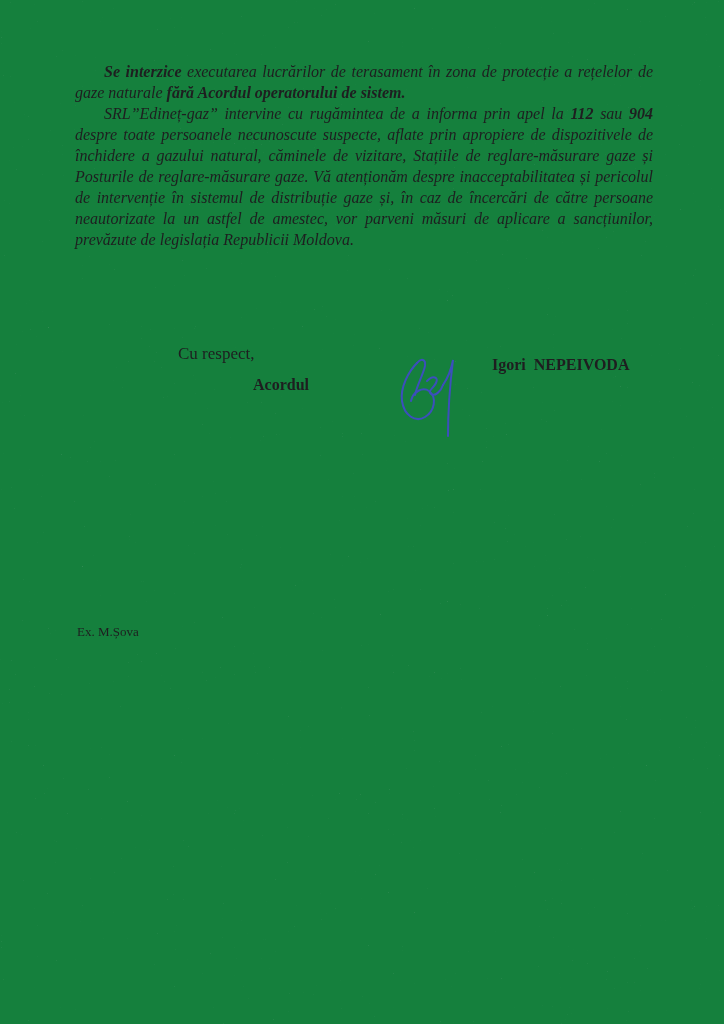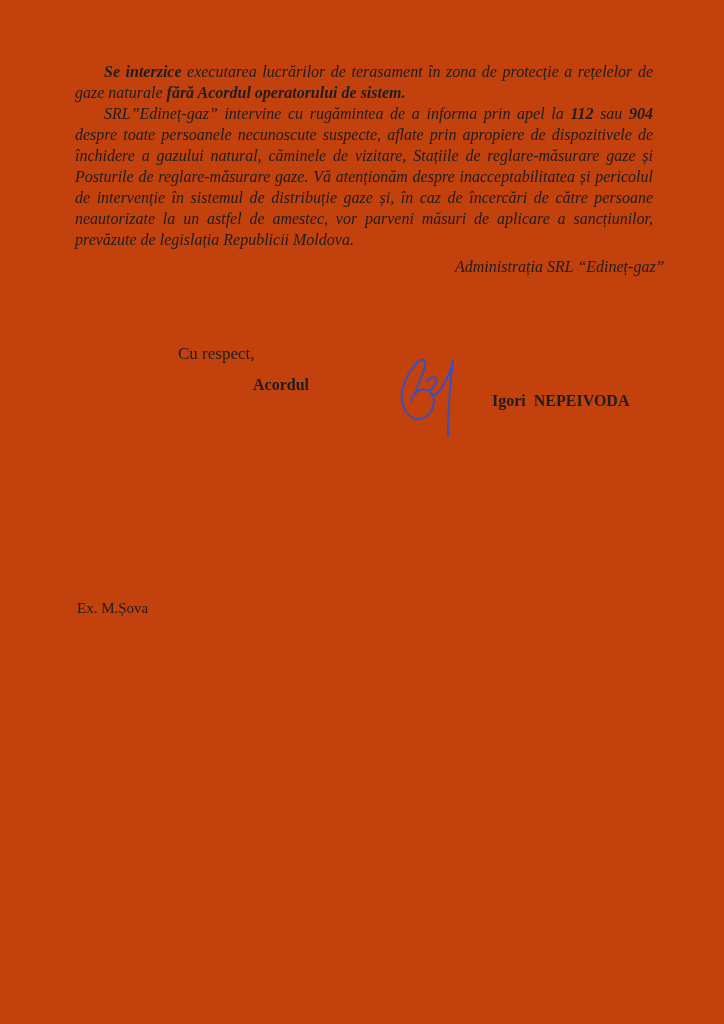--- a/index.html
+++ b/index.html
@@ -4,21 +4,21 @@
 <style>
   html, body {
     margin: 0;
     padding: 0;
     background: #e8e8e8;
   }
   .page {
     position: relative;
     width: 724px;
     height: 1024px;
-    background: #c2410c;
+    background: #15803d;
     overflow: hidden;
     font-family: "Liberation Serif", "DejaVu Serif", serif;
     color: #1e1e20;
   }
   .noise-layer {
     position: absolute;
     left: 0; top: 0;
     width: 724px;
     height: 1024px;
     opacity: 0.55;
@@ -56,37 +56,37 @@
   .signer-title {
     position: absolute;
     left: 253px;
     top: 376px;
     font-size: 16px;
     font-weight: bold;
   }
   .signer-name {
     position: absolute;
     left: 492px;
-    top: 392px;
+    top: 356px;
     font-size: 16px;
     font-weight: bold;
     white-space: pre;
   }
   .signature {
     position: absolute;
     left: 392px;
     top: 350px;
     width: 74px;
     height: 90px;
   }
   .executor {
     position: absolute;
     left: 77px;
-    top: 600px;
-    font-size: 15px;
+    top: 624px;
+    font-size: 13px;
   }
 </style>
 </head>
 <body>
 
 <div class="page">
 
   <svg class="noise-layer" width="724" height="1024" xmlns="http://www.w3.org/2000/svg">
     <filter id="paperNoise" x="0" y="0" width="100%" height="100%">
       <feTurbulence type="fractalNoise" baseFrequency="0.85" numOctaves="2" seed="7" stitchTiles="stitch"></feTurbulence>
@@ -96,21 +96,20 @@
                 0.9 0.9 0.9 0 -1.85"></feColorMatrix>
     </filter>
     <rect x="0" y="0" width="724" height="1024" filter="url(#paperNoise)"></rect>
   </svg>
 
   <div class="text-block">
     <p><span class="b">Se interzice</span><span> executarea lucrărilor de terasament în zona de protecție a rețelelor de gaze naturale </span><span class="b">fără Acordul operatorului de sistem.</span></p>
     <p><span>SRL”Edineț-gaz” intervine cu rugămintea de a informa prin apel la </span><span class="b">112</span><span> sau </span><span class="b">904</span><span> despre toate persoanele necunoscute suspecte, aflate prin apropiere de dispozitivele de închidere a gazului natural, căminele de vizitare, Stațiile de reglare-măsurare gaze și Posturile de reglare-măsurare gaze. Vă atenționăm despre inacceptabilitatea și pericolul de intervenție în sistemul de distribuție gaze și, în caz de încercări de către persoane neautorizate la un astfel de amestec, vor parveni măsuri de aplicare a sancțiunilor, prevăzute de legislația Republicii Moldova.</span></p>
   </div>
 
-  <div class="admin-line">Administrația SRL “Edineț-gaz”</div>
 
   <div class="closing">Cu respect,</div>
   <div class="signer-title">Acordul</div>
 
   <svg class="signature" viewBox="0 0 74 90" xmlns="http://www.w3.org/2000/svg" fill="none" stroke-width="2" stroke-linecap="round">
     <path d="M25,13 C17,21 8,37 10,51 C12,65 23,73 33,67 C43,61 45,47 37,41 C31,37 21,41 19,51" stroke="#3c4fbc"></path>
     <path d="M25,13 C29,8 34,9 33,16 C31,25 25,35 23,45" stroke="#3c4fbc"></path>
     <path d="M35,31 C41,25 47,27 44,33 C41,39 35,41 39,44 C43,47 49,41 51,35" stroke="#3c4fbc"></path>
     <path d="M51,35 C55,29 59,21 61,10 C59,26 56,54 56,86" stroke="#3c4fbc"></path>
   </svg>

